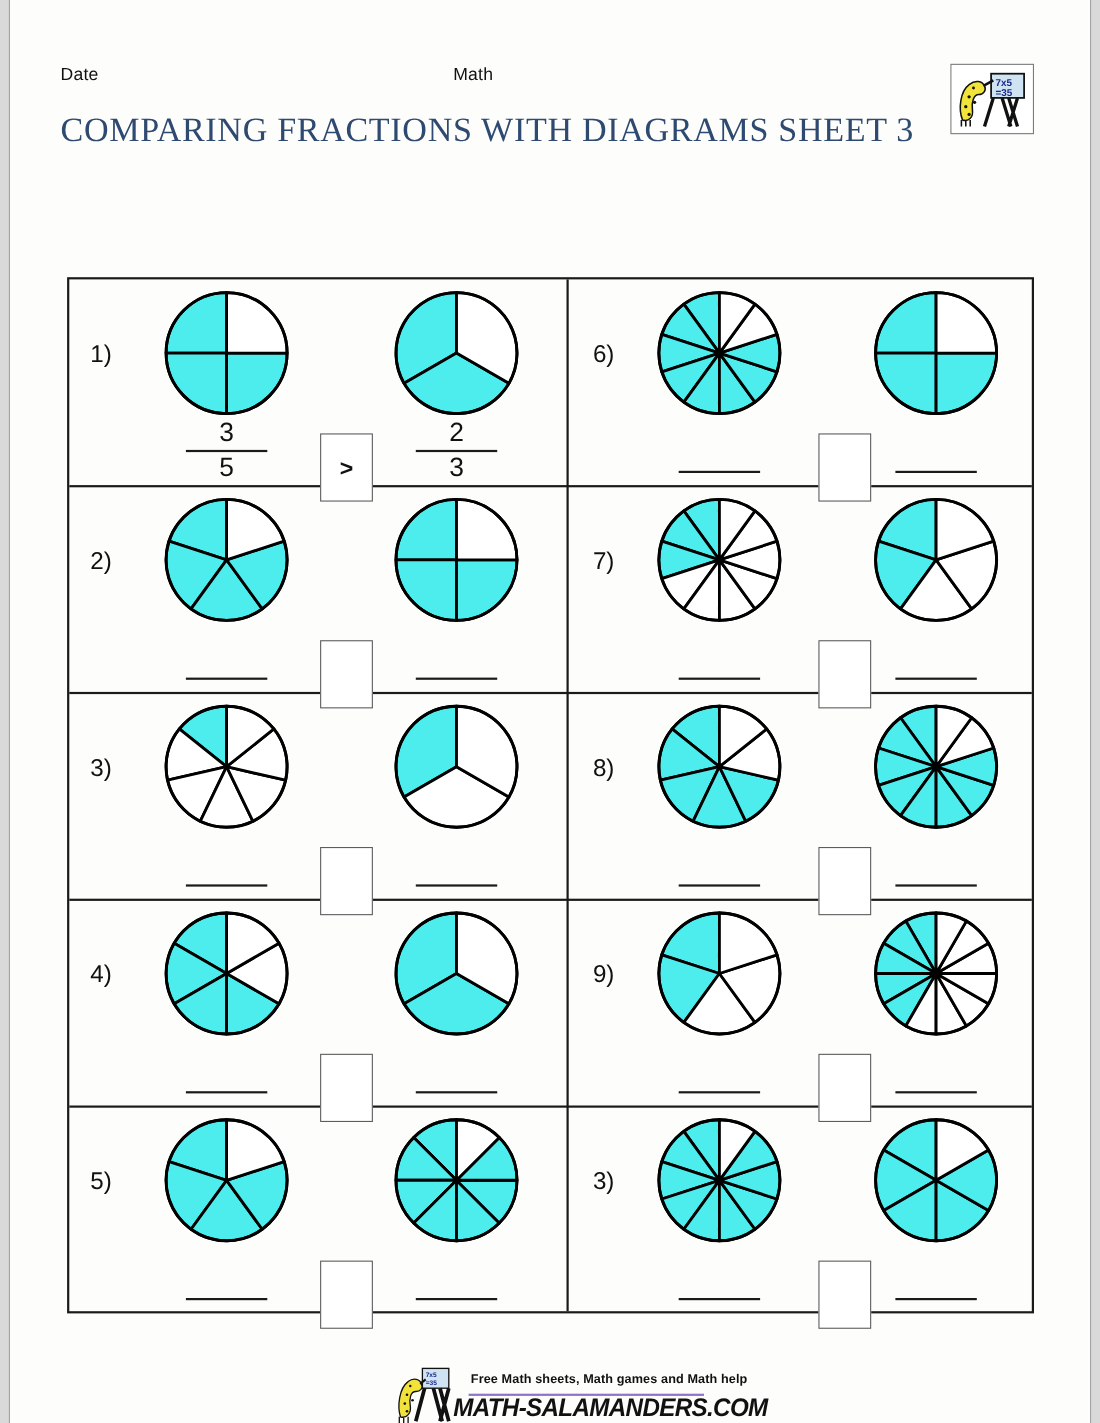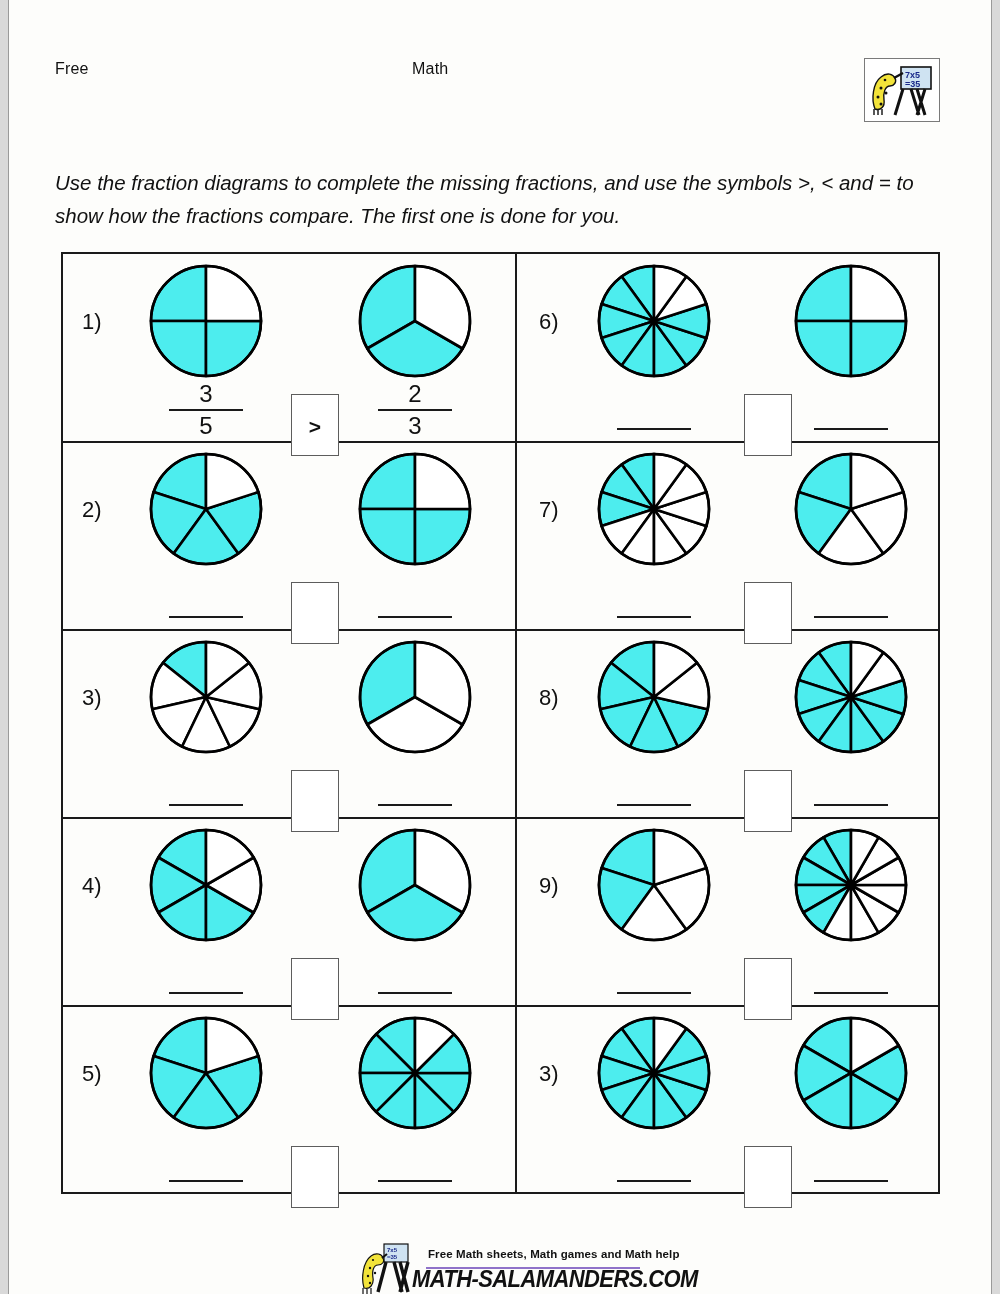--- a/index.html
+++ b/index.html
@@ -257,23 +257,23 @@
 </head>
 <body>
 
 <div class="page">
 
   <div class="edge left"></div>
   <div class="edge right"></div>
   <div class="edge-inner" style="left:8px"></div>
   <div class="edge-inner" style="right:8px"></div>
 
-  <div class="hdr-name">Free</div>
+  <div class="hdr-name">Date</div>
   <div class="hdr-date">Math</div>
-  <div class="instructions">Use the fraction diagrams to complete the missing fractions, and use the symbols &gt;, &lt; and = to show how the fractions compare. The first one is done for you.</div>
+  <div class="title">COMPARING FRACTIONS WITH DIAGRAMS SHEET 3</div>
 
   <div class="logo-top">
     <svg width="72" height="60" viewBox="0 0 72 60">
       <rect x="0" y="0" width="72" height="60" fill="#ffffff"></rect>
 
       <rect x="36" y="8" width="30" height="22" fill="#cfe3f2" stroke="#111" stroke-width="1.6"></rect>
       <text x="40" y="19" font-family="'Liberation Sans',sans-serif" font-size="9" font-weight="bold" fill="#1a2a8a">7x5</text>
       <text x="40" y="28" font-family="'Liberation Sans',sans-serif" font-size="9" font-weight="bold" fill="#1a2a8a">=35</text>
 
       <path d="M38 30 L30 56 M46 30 L54 56 M52 30 L60 56 M60 30 L52 56" stroke="#111" stroke-width="3" fill="none"></path>

